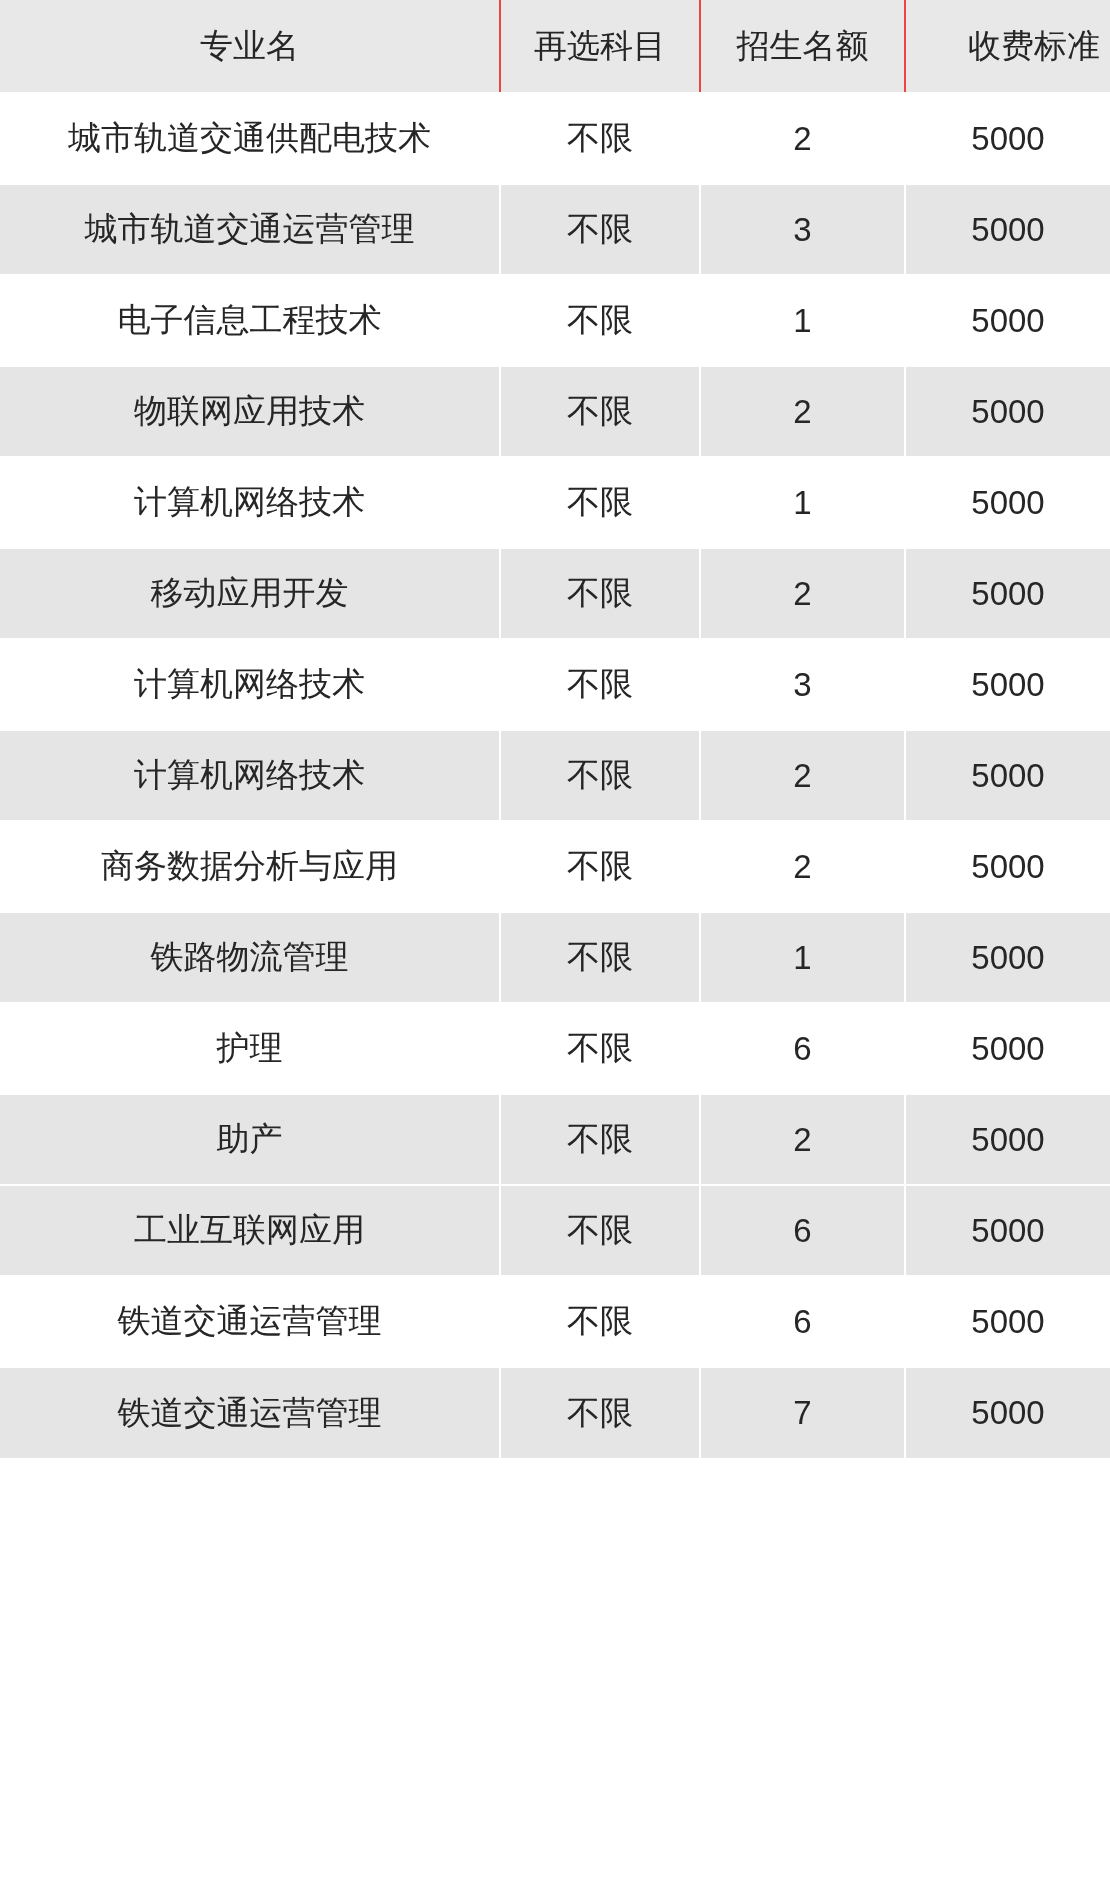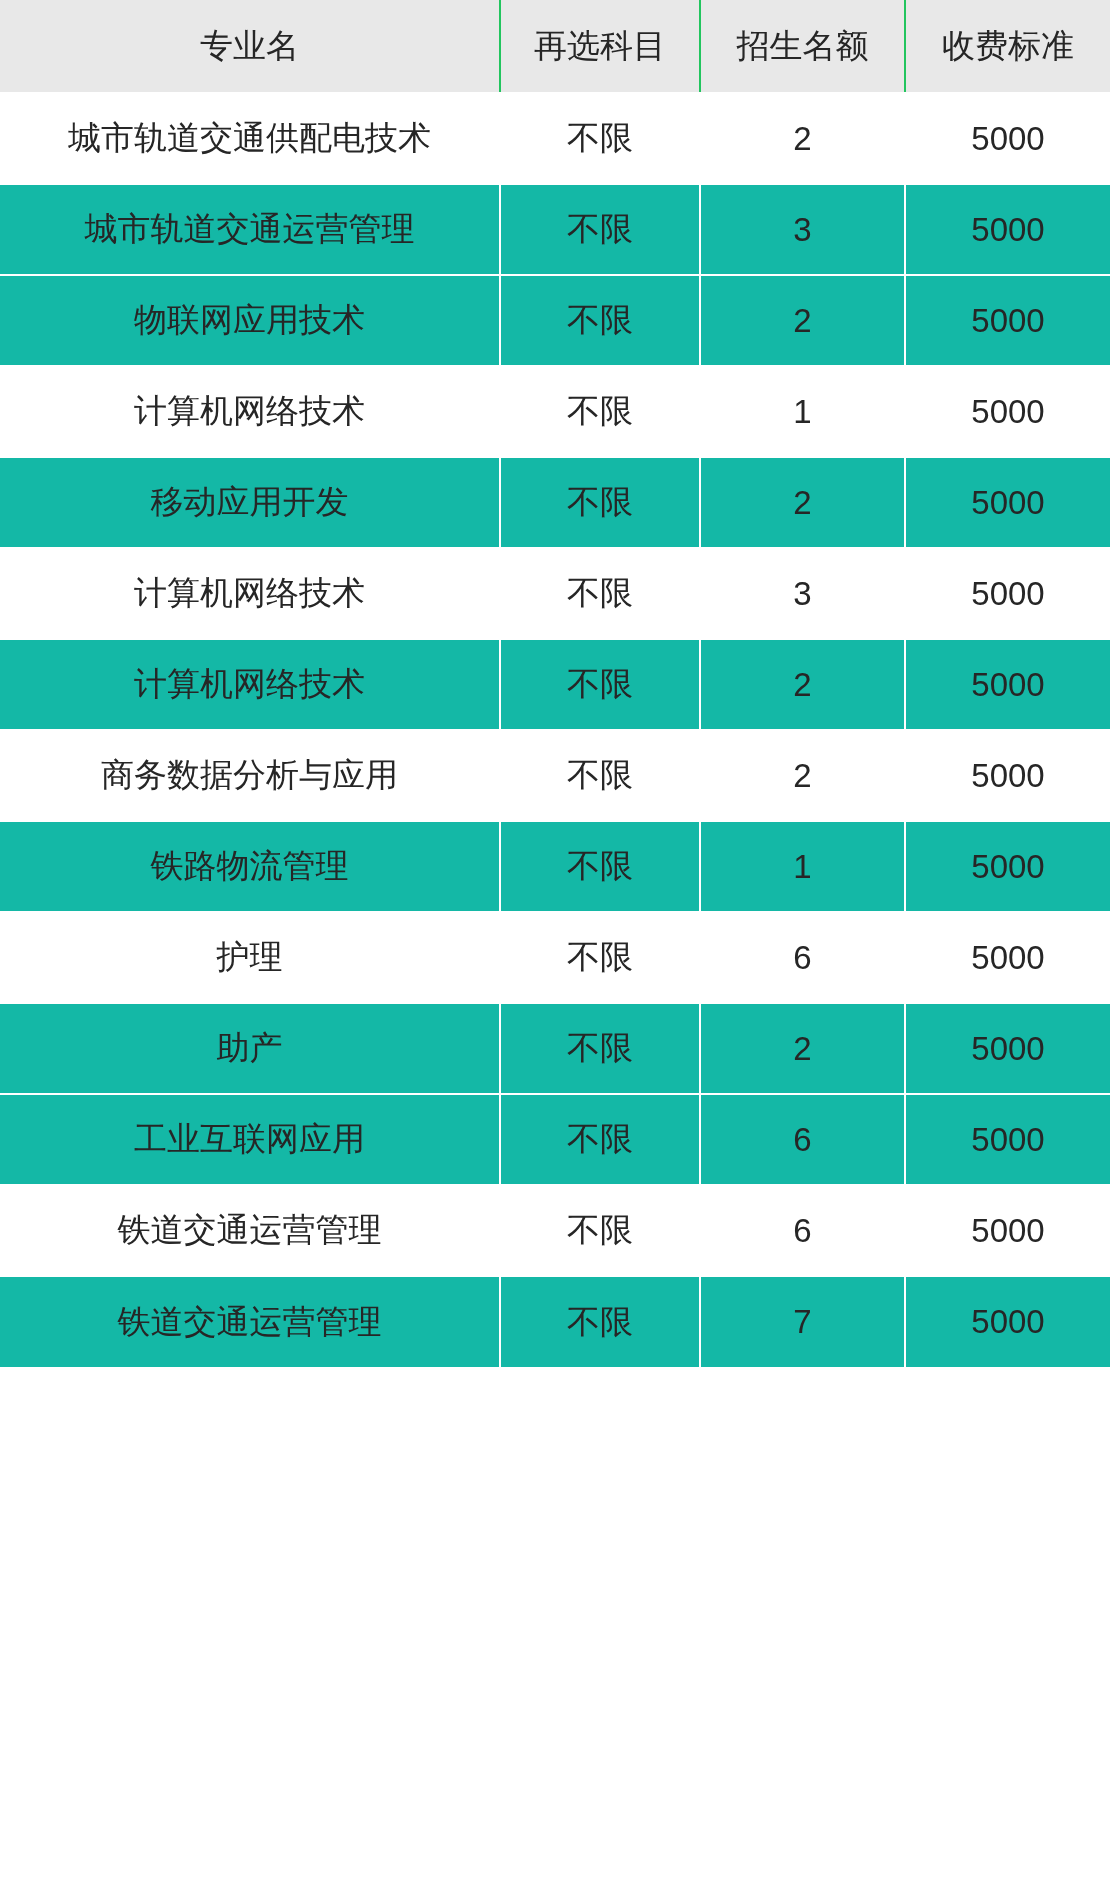--- a/index.html
+++ b/index.html
@@ -26,47 +26,48 @@
   table.major-table col.c-fee { width: 205px; }
 
   table.major-table thead th {
     background: #e8e8e8;
     color: #262626;
     font-size: 33px;
     font-weight: normal;
     height: 93px;
     padding: 0 10px;
     text-align: center;
-    border-right: 2px solid #22c55e;
+    border-right: 2px solid #ef4444;
     border-bottom: 2px solid #ffffff;
     box-sizing: border-box;
   }
   table.major-table thead th:last-child {
     border-right: none;
+    text-align: right;
   }
   table.major-table tbody td {
     font-size: 33px;
     color: #262626;
     height: 91px;
     padding: 0 8px;
     text-align: center;
     border-right: 2px solid #ffffff;
     border-bottom: 2px solid #ffffff;
     box-sizing: border-box;
     white-space: nowrap;
   }
   table.major-table tbody td:last-child {
     border-right: none;
   }
   table.major-table tbody tr.row-odd td {
     background: #ffffff;
     margin-top: 8px;
   }
   table.major-table tbody tr.row-even td {
-    background: #14b8a6;
+    background: #e5e5e5;
   }
   table.major-table tbody tr:last-child td {
     border-bottom: none;
   }
 </style>
 </head>
 <body>
 
 <div class="table-wrap">
   <table class="major-table">
@@ -88,20 +89,26 @@
         <tr class="row-odd">
           <td>城市轨道交通供配电技术</td>
           <td>不限</td>
           <td>2</td>
           <td>5000</td>
         </tr>
         <tr class="row-even">
           <td>城市轨道交通运营管理</td>
           <td>不限</td>
           <td>3</td>
+          <td>5000</td>
+        </tr>
+        <tr class="row-odd">
+          <td>电子信息工程技术</td>
+          <td>不限</td>
+          <td>1</td>
           <td>5000</td>
         </tr>
         <tr class="row-even">
           <td>物联网应用技术</td>
           <td>不限</td>
           <td>2</td>
           <td>5000</td>
         </tr>
         <tr class="row-odd">
           <td>计算机网络技术</td>

